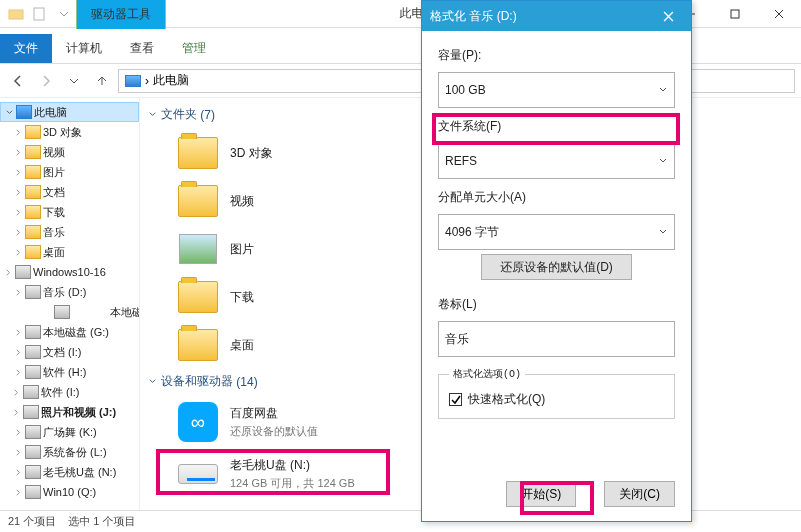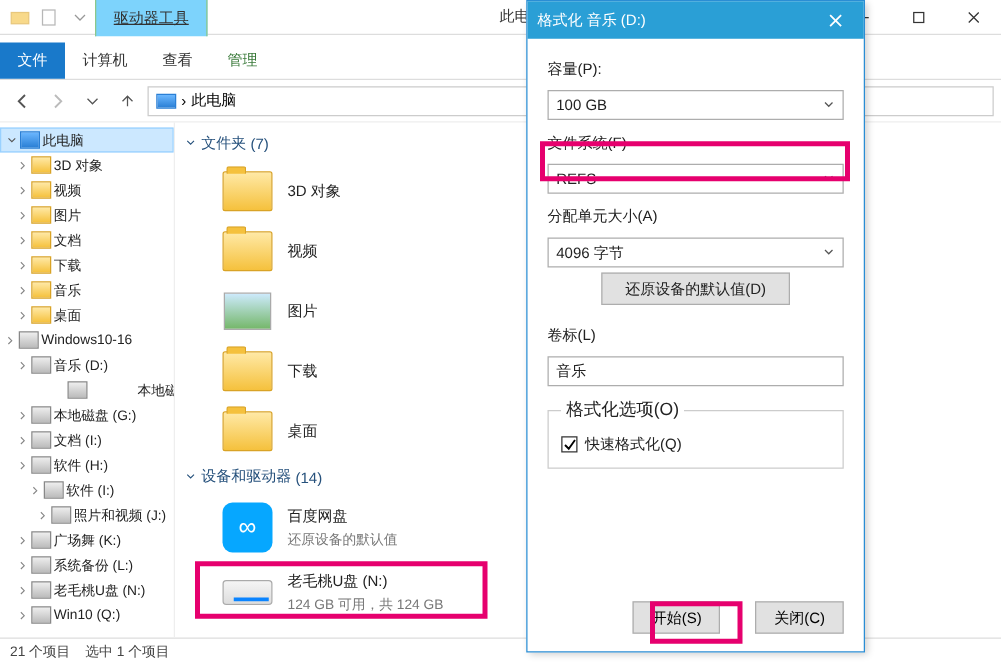--- a/index.html
+++ b/index.html
@@ -11,21 +11,21 @@
 .titlebar .qat-icon { width: 16px; height: 16px; opacity: .6; }
 .titlebar .title-text { flex: 1; text-align: center; font-size: 12px; color: #333; }
 .winbtns { display: flex; }
 .winbtn { width: 44px; height: 28px; display: flex; align-items: center; justify-content: center; color: #333; }
 .winbtn svg { width: 10px; height: 10px; }
 
 
 .ribbon { height: 36px; display: flex; align-items: flex-end; border-bottom: 1px solid #ddd; background: #fff; }
 .tab { padding: 6px 14px; font-size: 12px; color: #333; position: relative; }
 .tab.file { background: #1979ca; color: #fff; }
-.tab.context-group { background: #7dd3fc; border: 1px solid #8bc88b; border-bottom: none; text-decoration: underline; }
+.tab.context-group { background: #0ea5e9; border: 1px solid #8bc88b; border-bottom: none; }
 .context-wrap { position: relative; margin-left: 4px; }
 
 
 .addrbar { height: 34px; display: flex; align-items: center; padding: 4px 6px; gap: 4px; border-bottom: 1px solid #eee; }
 .navbtn { width: 24px; height: 24px; border-radius: 2px; display: flex; align-items: center; justify-content: center; color: #555; }
 .navbtn svg { width: 14px; height: 14px; }
 .addr-field { flex: 1; height: 24px; border: 1px solid #ccc; display: flex; align-items: center; padding: 0 6px; gap: 4px; }
 .addr-field .pc-icon { width: 16px; height: 12px; background: linear-gradient(#6bb7ff,#2a7fd5); border: 1px solid #2a7fd5; }
 
 
@@ -57,26 +57,26 @@
 
 .statusbar { height: 22px; border-top: 1px solid #ddd; display: flex; align-items: center; padding: 0 8px; font-size: 11px; color: #444; gap: 12px; }
 
 
 .dialog { position: absolute; top: 0; left: 421px; width: 271px; height: 522px; background: #fff; border: 1px solid #2a8dd4; box-shadow: 2px 2px 6px rgba(0,0,0,.2); }
 .dialog-title { height: 30px; background: #2a9fd6; color: #fff; display: flex; align-items: center; padding: 0 8px; font-size: 12px; }
 .dialog-title .spacer { flex: 1; }
 .dialog-close { width: 30px; height: 30px; display: flex; align-items: center; justify-content: center; }
 .dialog-body { padding: 10px 16px; display: flex; flex-direction: column; gap: 4px; font-size: 12px; color: #222; }
 .dlg-label { margin-top: 6px; margin-bottom: 4px; }
-.dlg-select, .dlg-input { height: 24px; border: 1px solid #adadad; padding: 0 6px; background: #fff; display: flex; align-items: center; justify-content: space-between; font-size: 12px; }
+.dlg-select, .dlg-input { height: 36px; border: 1px solid #adadad; padding: 0 6px; background: #fff; display: flex; align-items: center; justify-content: space-between; font-size: 12px; }
 .dlg-select svg { width: 10px; height: 10px; }
 .dlg-button { height: 26px; border: 1px solid #adadad; background: #e1e1e1; padding: 0 14px; font-size: 12px; display: inline-flex; align-items: center; justify-content: center; }
 .dlg-restore { align-self: center; padding: 0 18px; }
 .dlg-fieldset { border: 1px solid #ccc; padding: 10px 10px; margin-top: 6px; }
-.dlg-fieldset legend { font-size: 14px; padding: 0 4px; }
+.dlg-fieldset legend { font-size: 10px; padding: 0 4px; font-family: Liberation Mono, monospace; }
 .dlg-check { display: flex; align-items: center; gap: 6px; }
 .dlg-check-box { width: 13px; height: 13px; border: 1px solid #333; display: flex; align-items: center; justify-content: center; }
 .dlg-actions { position: absolute; bottom: 14px; right: 16px; display: flex; gap: 28px; }
 .hl-fs { position: absolute; border: 4px solid #e6006e; pointer-events: none; }
 
 .folder-big { width: 40px; height: 32px; background: linear-gradient(#ffe9a6,#f5c13d); border: 1px solid #d9a326; border-radius: 2px; position: relative; }
 .folder-big::before { content: ""; position: absolute; top: -5px; left: 2px; width: 14px; height: 5px; background: #f5c13d; border: 1px solid #d9a326; border-bottom: none; border-radius: 2px 2px 0 0; }
 .folder-img { width: 38px; height: 30px; border: 1px solid #aaa; background: linear-gradient(#cdeafc,#75b76a); }
 .chev-svg { width: 9px; height: 9px; }
 </style>
@@ -248,28 +248,28 @@
           <span class="tree-icon drive-ico"></span>
           <span>文档 (I:)</span>
         </div>
         <div class="tree-item" style="padding-left: 14px;">
           <svg class="tree-exp chev-svg" viewBox="0 0 10 10">
             <path d="M3 2l3 3-3 3" stroke="#888" fill="none"></path>
           </svg>
           <span class="tree-icon drive-ico"></span>
           <span>软件 (H:)</span>
         </div>
-        <div class="tree-item" style="padding-left: 24px; align-items: center;">
+        <div class="tree-item" style="padding-left: 12px; align-items: center;">
           <svg class="tree-exp chev-svg" viewBox="0 0 10 10">
             <path d="M3 2l3 3-3 3" stroke="#888" fill="none"></path>
           </svg>
           <span class="tree-icon drive-ico"></span>
           <span>软件 (I:)</span>
         </div>
-        <div class="tree-item" style="padding-left: 30px;">
+        <div class="tree-item" style="padding-left: 12px; font-weight: bold;">
           <svg class="tree-exp chev-svg" viewBox="0 0 10 10">
             <path d="M3 2l3 3-3 3" stroke="#888" fill="none"></path>
           </svg>
           <span class="tree-icon drive-ico"></span>
           <span>照片和视频 (J:)</span>
         </div>
         <div class="tree-item" style="padding-left: 14px;">
           <svg class="tree-exp chev-svg" viewBox="0 0 10 10">
             <path d="M3 2l3 3-3 3" stroke="#888" fill="none"></path>
           </svg>

